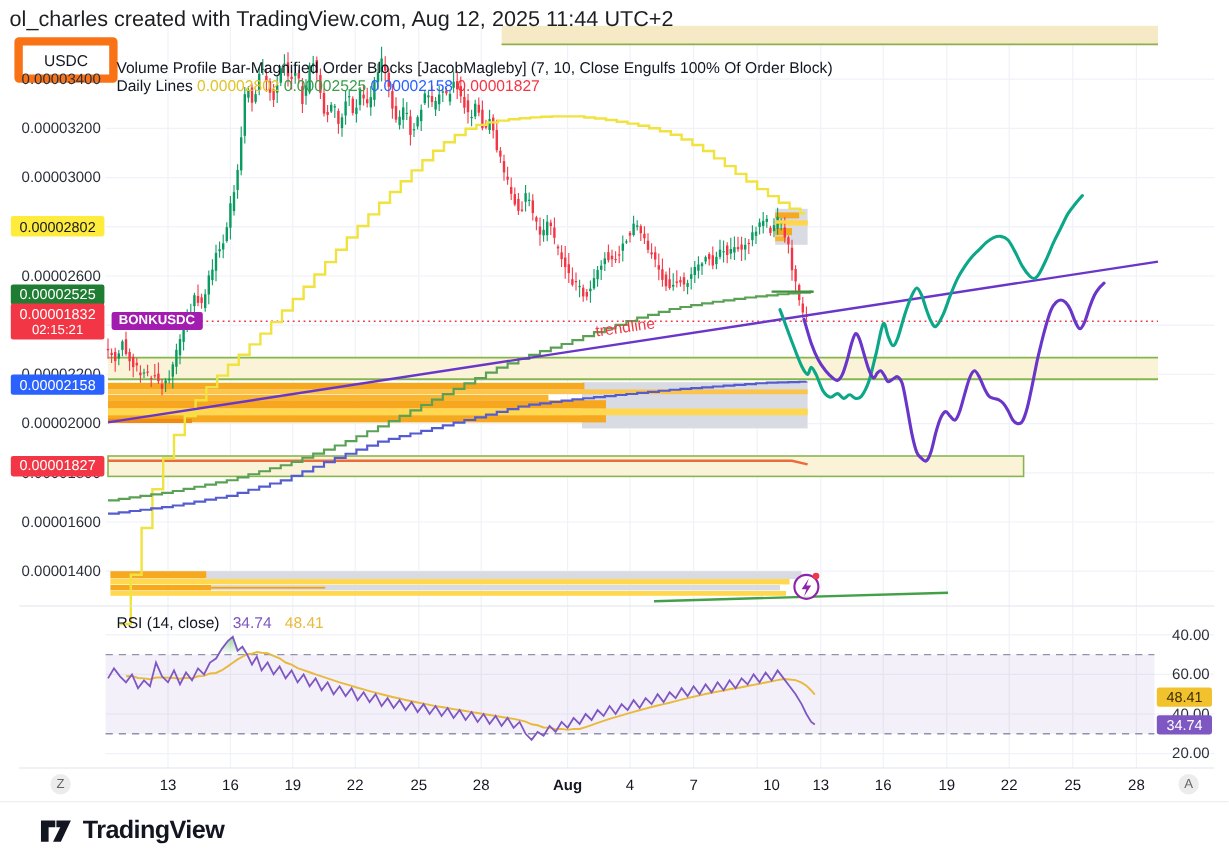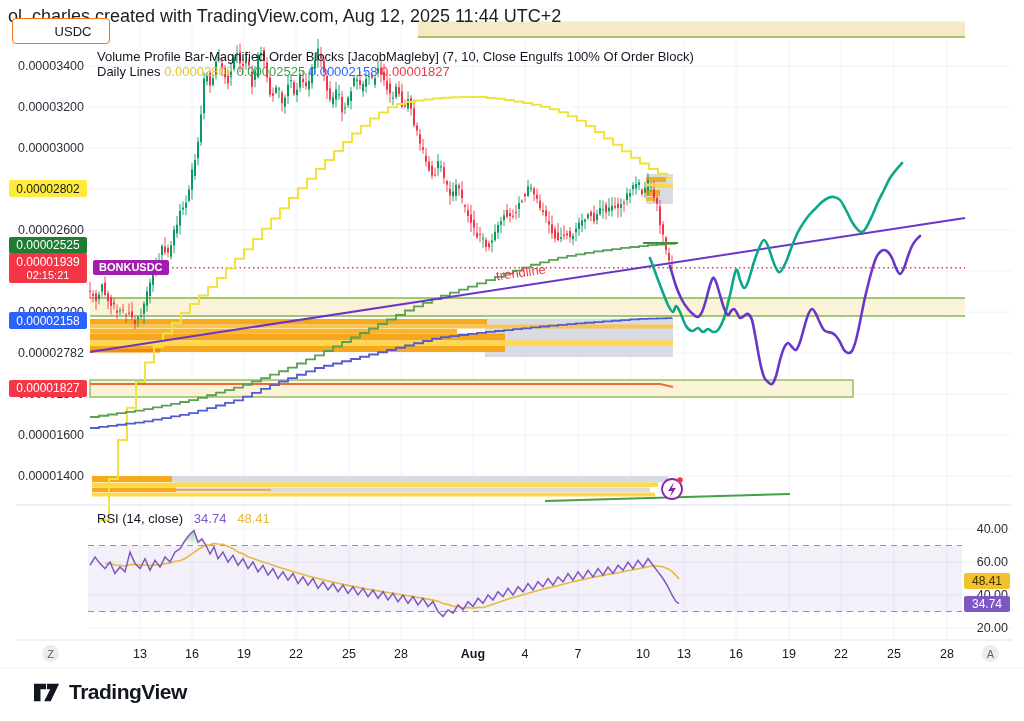--- a/index.html
+++ b/index.html
@@ -1,22 +1,22 @@
 <!DOCTYPE html>
 <html><head>
 <meta charset="utf-8">
 <style>
   html,body{margin:0;padding:0;background:#fff;}
   .page{position:relative;width:1024px;height:721px;background:#fff;overflow:hidden;
         font-family:"Liberation Sans",sans-serif;color:#131722;}
   svg#chart{position:absolute;left:0;top:0;z-index:0;}
   .ov{position:absolute;z-index:2;white-space:nowrap;}
   .attrib{left:8px;top:6px;font-size:18px;color:#1c1e21;}
-  .symbox{left:12px;top:18px;width:72px;height:24px;border:1px solid #f97316;border-radius:4px;
-          display:flex;align-items:center;justify-content:center;font-size:13px;color:#131722;background:#fff;padding-left:24px;}
+  .symbox{left:12px;top:31px;width:72px;height:24px;border:7px solid #f97316;border-radius:4px;
+          display:flex;align-items:center;justify-content:center;font-size:13px;color:#131722;background:#fff;}
   .lg{left:97px;font-size:13px;line-height:15px;}
   .lg .red{color:#f23645;}
   .pl{font-size:12.5px;color:#2a2e39;left:0;width:84px;text-align:right;}
   .badge{left:9px;width:78px;text-align:center;font-size:12px;border-radius:2px;z-index:3;
          display:flex;flex-direction:column;justify-content:center;}
   .rbadge{left:964px;width:46px;text-align:center;font-size:12px;border-radius:2px;z-index:3;}
   .rlab{left:962px;width:46px;text-align:right;font-size:12.5px;color:#2a2e39;}
   .pill{width:17px;height:17px;border-radius:50%;background:#ececec;color:#5f6368;font-size:11px;
         display:flex;align-items:center;justify-content:center;top:645px;}
   .tick{top:647px;font-size:12.5px;color:#131722;transform:translateX(-50%);}
@@ -538,32 +538,32 @@
       <path d="M0 3h13v6h-6v13h-7z" fill="#121621"></path>
       <path d="M14 3h13l-9 19h-7l6.5-13H14z" fill="#121621"></path>
     </svg>
     <span class="brand">TradingView</span>
   </div>
 <div class="ov pl" style="top: 59px;">0.00003400</div>
     <div class="ov pl" style="top: 100px;">0.00003200</div>
     <div class="ov pl" style="top: 141px;">0.00003000</div>
     <div class="ov pl" style="top: 223px;">0.00002600</div>
     <div class="ov pl" style="top: 305px;">0.00002200</div>
-    <div class="ov pl" style="top: 346px;">0.00002782</div>
+    <div class="ov pl" style="top: 346px;">0.00002000</div>
     <div class="ov pl" style="top: 387px;">0.00001800</div>
     <div class="ov pl" style="top: 428px;">0.00001600</div>
     <div class="ov pl" style="top: 469px;">0.00001400</div>
     <div class="ov badge" style="top: 180.09px; height: 17px; background: rgb(255, 235, 59); color: rgb(19, 23, 34);">
       <div>0.00002802</div>
     </div>
     <div class="ov badge" style="top: 236.875px; height: 17px; background: rgb(30, 125, 50); color: rgb(255, 255, 255);">
       <div>0.00002525</div>
     </div>
     <div class="ov badge" style="top: 252.72px; height: 30px; background: rgb(242, 54, 69); color: rgb(255, 255, 255);">
-      <div>0.00001939</div>
+      <div>0.00001832</div>
       <div style="font-size: 11px;">02:15:21</div>
     </div>
     <div class="ov badge" style="top: 312.11px; height: 17px; background: rgb(41, 98, 255); color: rgb(255, 255, 255);">
       <div>0.00002158</div>
     </div>
     <div class="ov badge" style="top: 379.965px; height: 17px; background: rgb(242, 54, 69); color: rgb(255, 255, 255);">
       <div>0.00001827</div>
     </div>
     <div class="ov rlab" style="top: 522px;">40.00</div>
     <div class="ov rlab" style="top: 555px;">60.00</div>

